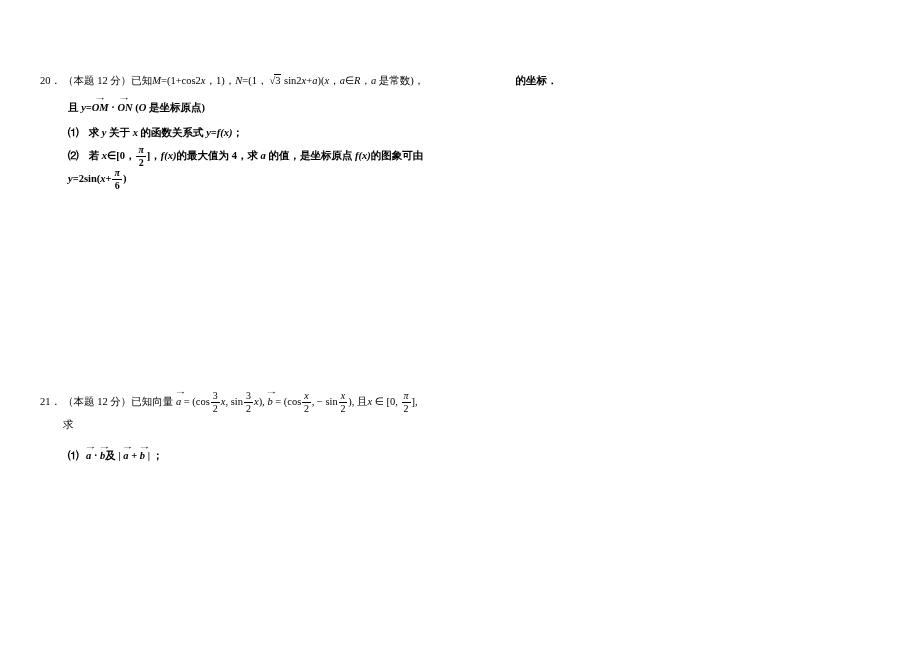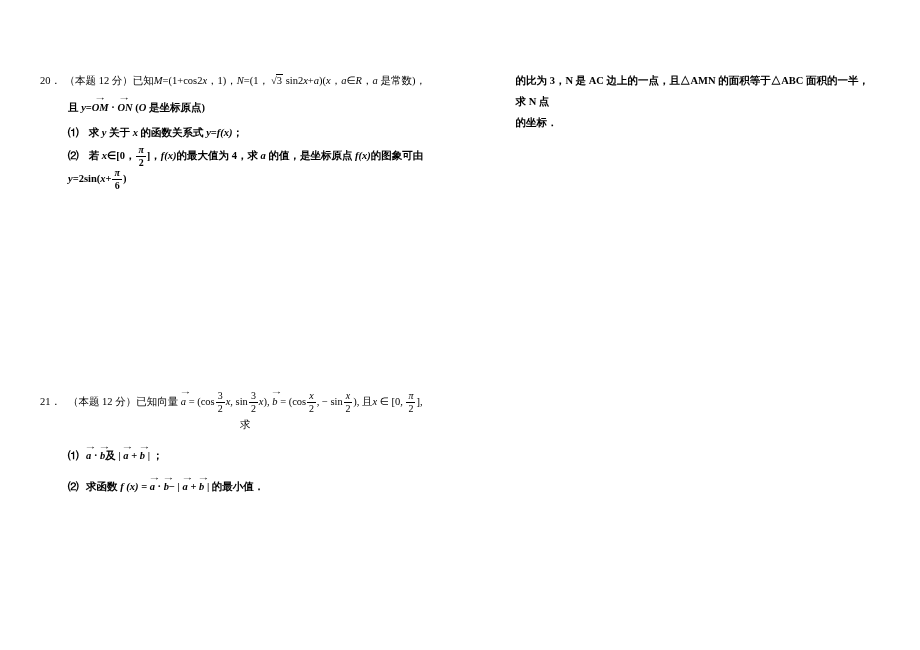--- a/index.html
+++ b/index.html
@@ -14,21 +14,21 @@
     padding: 70px 35px 20px 40px;
   }
   .col {
     flex: 1;
     padding-right: 30px;
   }
   .col.right { padding-left: 30px; padding-right: 10px; }
   .problem { margin-bottom: 200px; line-height: 2.0; }
   .problem.p21 { margin-bottom: 16px; }
   .problem.p22 { margin-bottom: 0; }
-  .pline { display: flex; align-items: flex-start; text-align: center; }
+  .pline { display: flex; align-items: flex-start; }
   .num { flex: 0 0 auto; margin-right: 2px; }
   .body { flex: 1; }
   .indent { padding-left: 28px; font-weight: bold; }
   .indent2 { padding-left: 42px; }
   .subnum { display: inline-block; min-width: 18px; }
   .vec { position: relative; display: inline-block; }
   .vec::before {
     content: "→";
     position: absolute;
     top: -0.85em;
@@ -114,30 +114,24 @@
             <span class="d">2</span>
           </span><span>), 且</span><span class="it">x</span><span> ∈ [0, </span><span class="frac">
             <span class="n it">π</span>
             <span class="d">2</span>
           </span><span>], 求</span>
       </span>
     </div>
     <div class="indent" style="margin-top:10px;">
       <span class="subnum">⑴</span><span class="vec it">a</span><span> · </span><span class="vec it">b</span><span>及 | </span><span class="vec it">a</span><span> + </span><span class="vec it">b</span><span> | ；</span>
     </div>
-    <div class="indent" style="margin-top:10px;">
-      <span class="subnum">⑵</span><span>求函数 </span><span class="it">f (x)</span><span> = </span><span class="vec it">a</span><span> · </span><span class="vec it">b</span><span>− | </span><span class="vec it">a</span><span> + </span><span class="vec it">b</span><span> | 的最小值．</span>
-    </div>
   </div>
 
 </div>
 
 <div class="col right">
 
   <div class="problem p22">
     <div class="indent">
-      <span>的比为 3，N 是 AC 边上的一点，且△AMN 的面积等于△ABC 面积的一半，求 N 点</span>
-    </div>
-    <div class="indent">
       <span>的坐标．</span>
     </div>
   </div>
 </div>
 
 </body></html>

